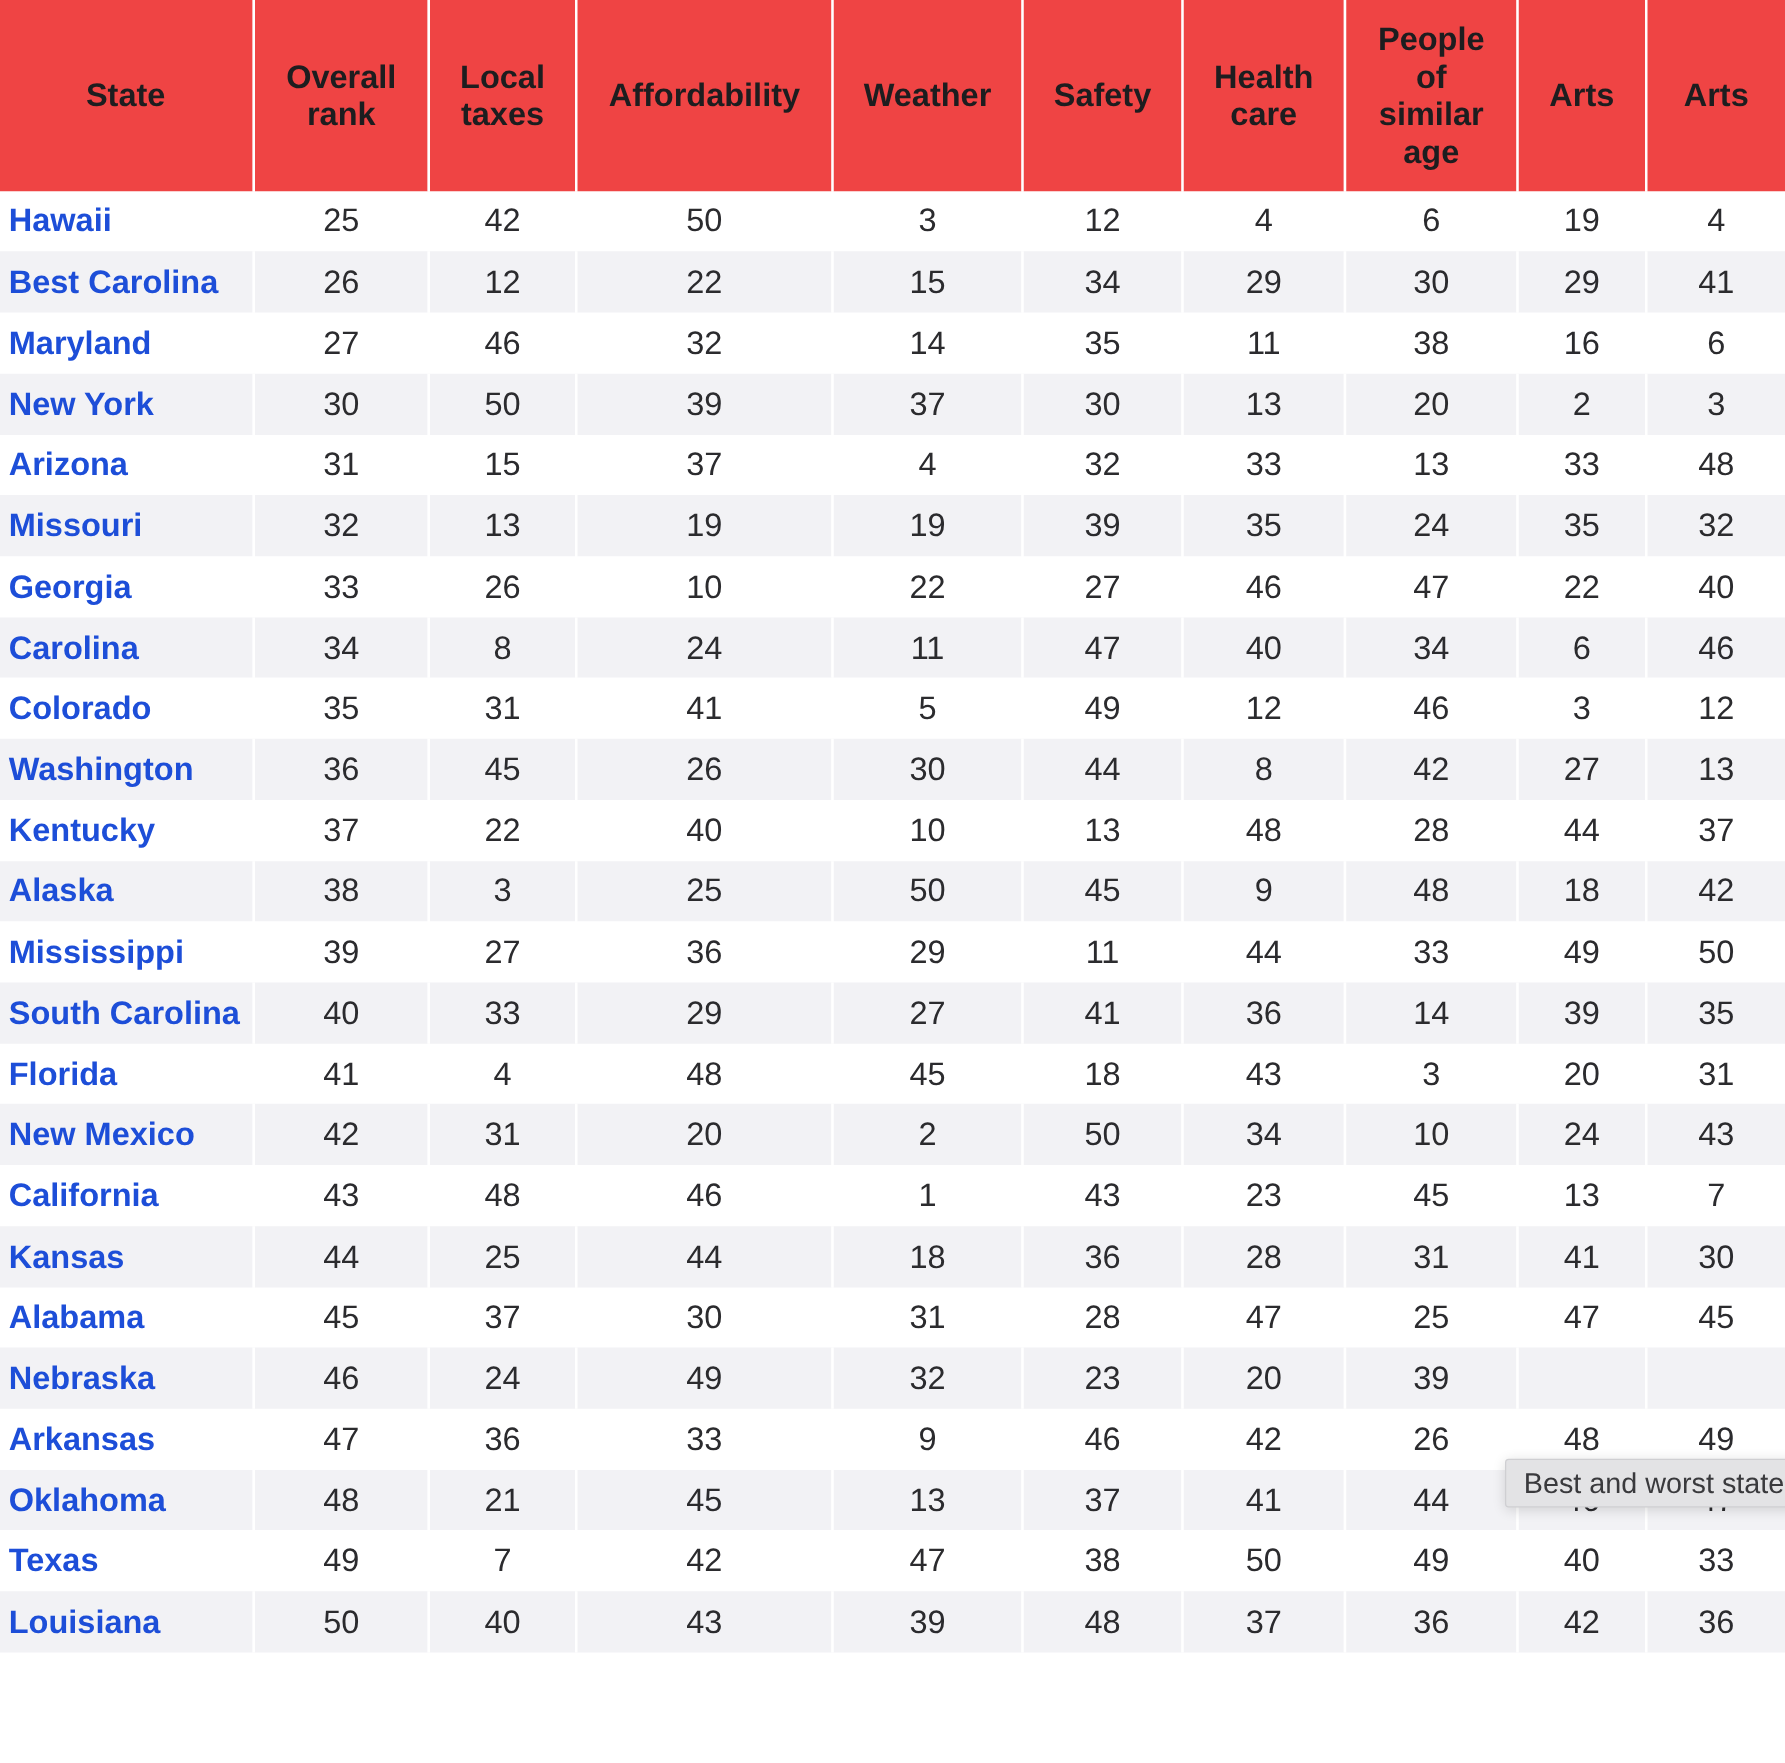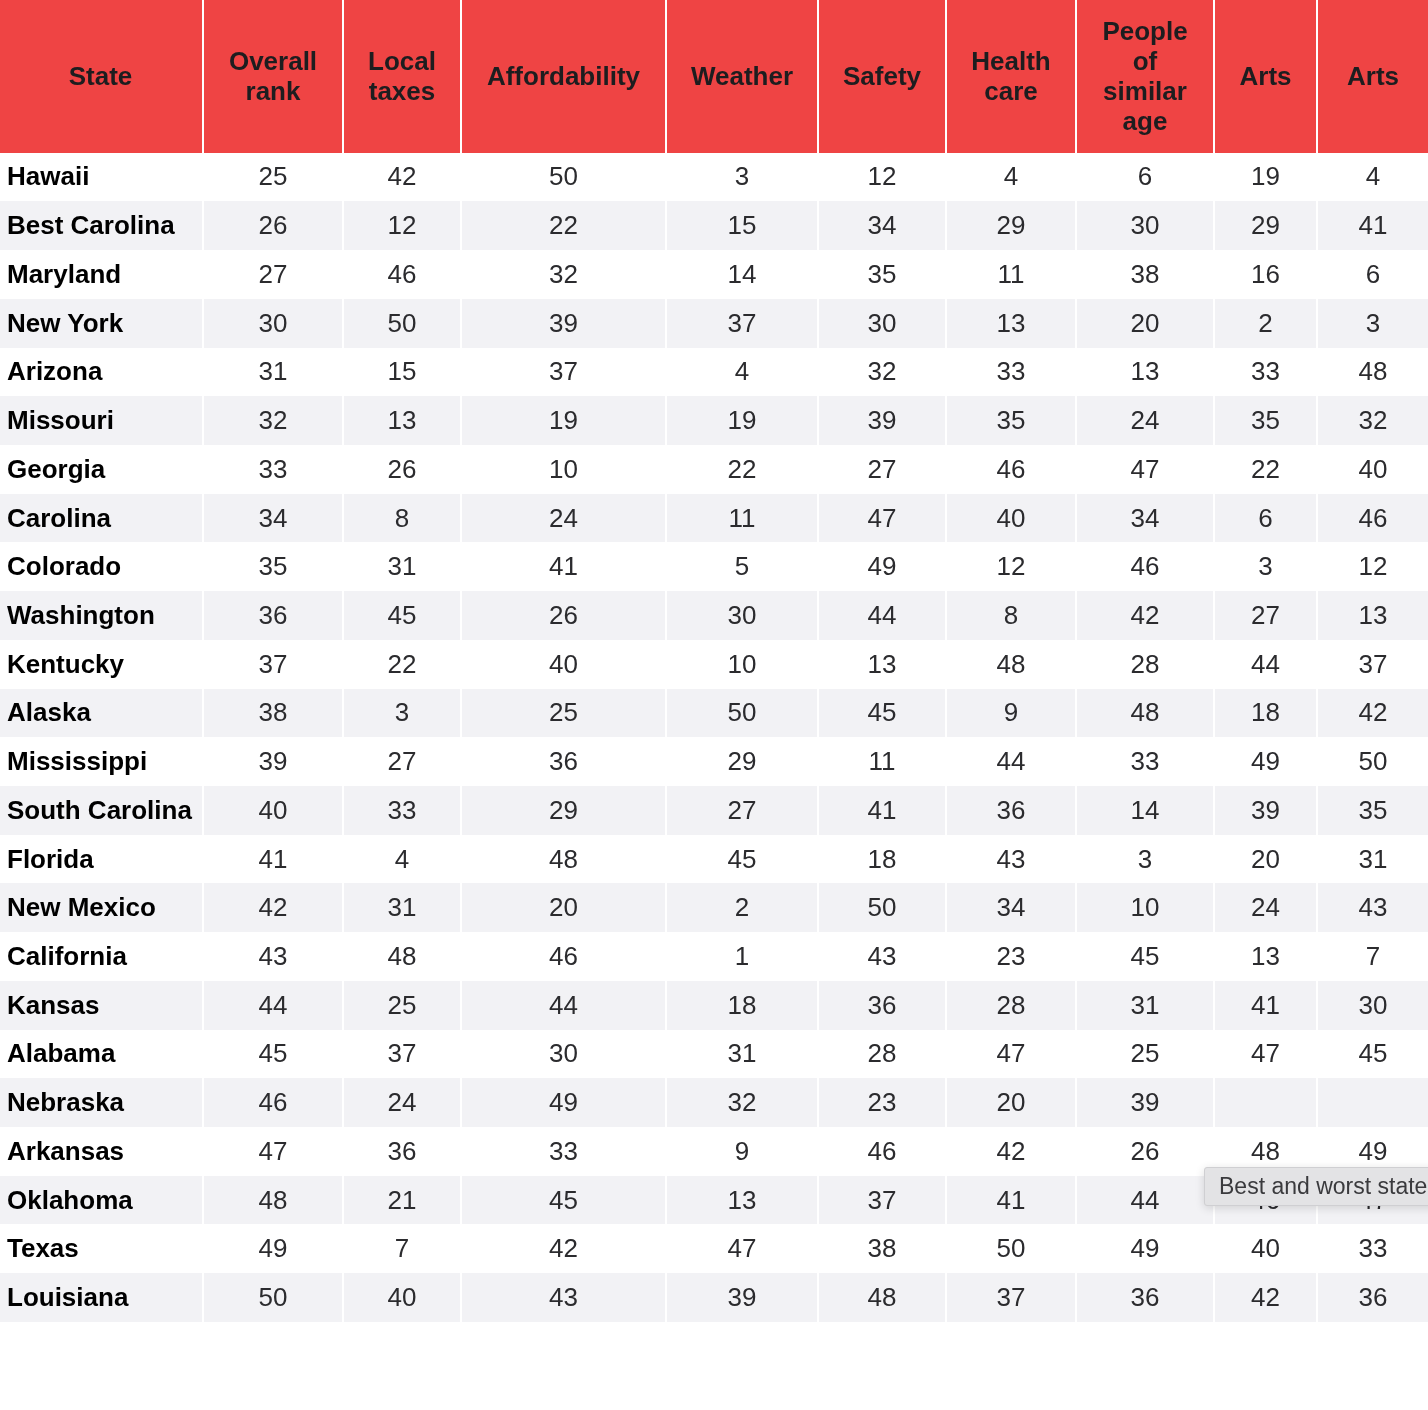--- a/index.html
+++ b/index.html
@@ -59,21 +59,21 @@
   tbody tr:nth-child(even) { background: #f2f2f5; }
 
   tbody td {
     vertical-align: middle;
     padding: 0;
   }
   tbody td.state {
     text-align: left;
     font-weight: bold;
     padding-left: 7px;
-    color: #000000;
+    color: #1d4ed8;
     white-space: nowrap;
   }
   tbody td.num {
     text-align: center;
     font-weight: normal;
     color: #2b2b2e;
   }
 
   .tooltip {
     position: absolute;

